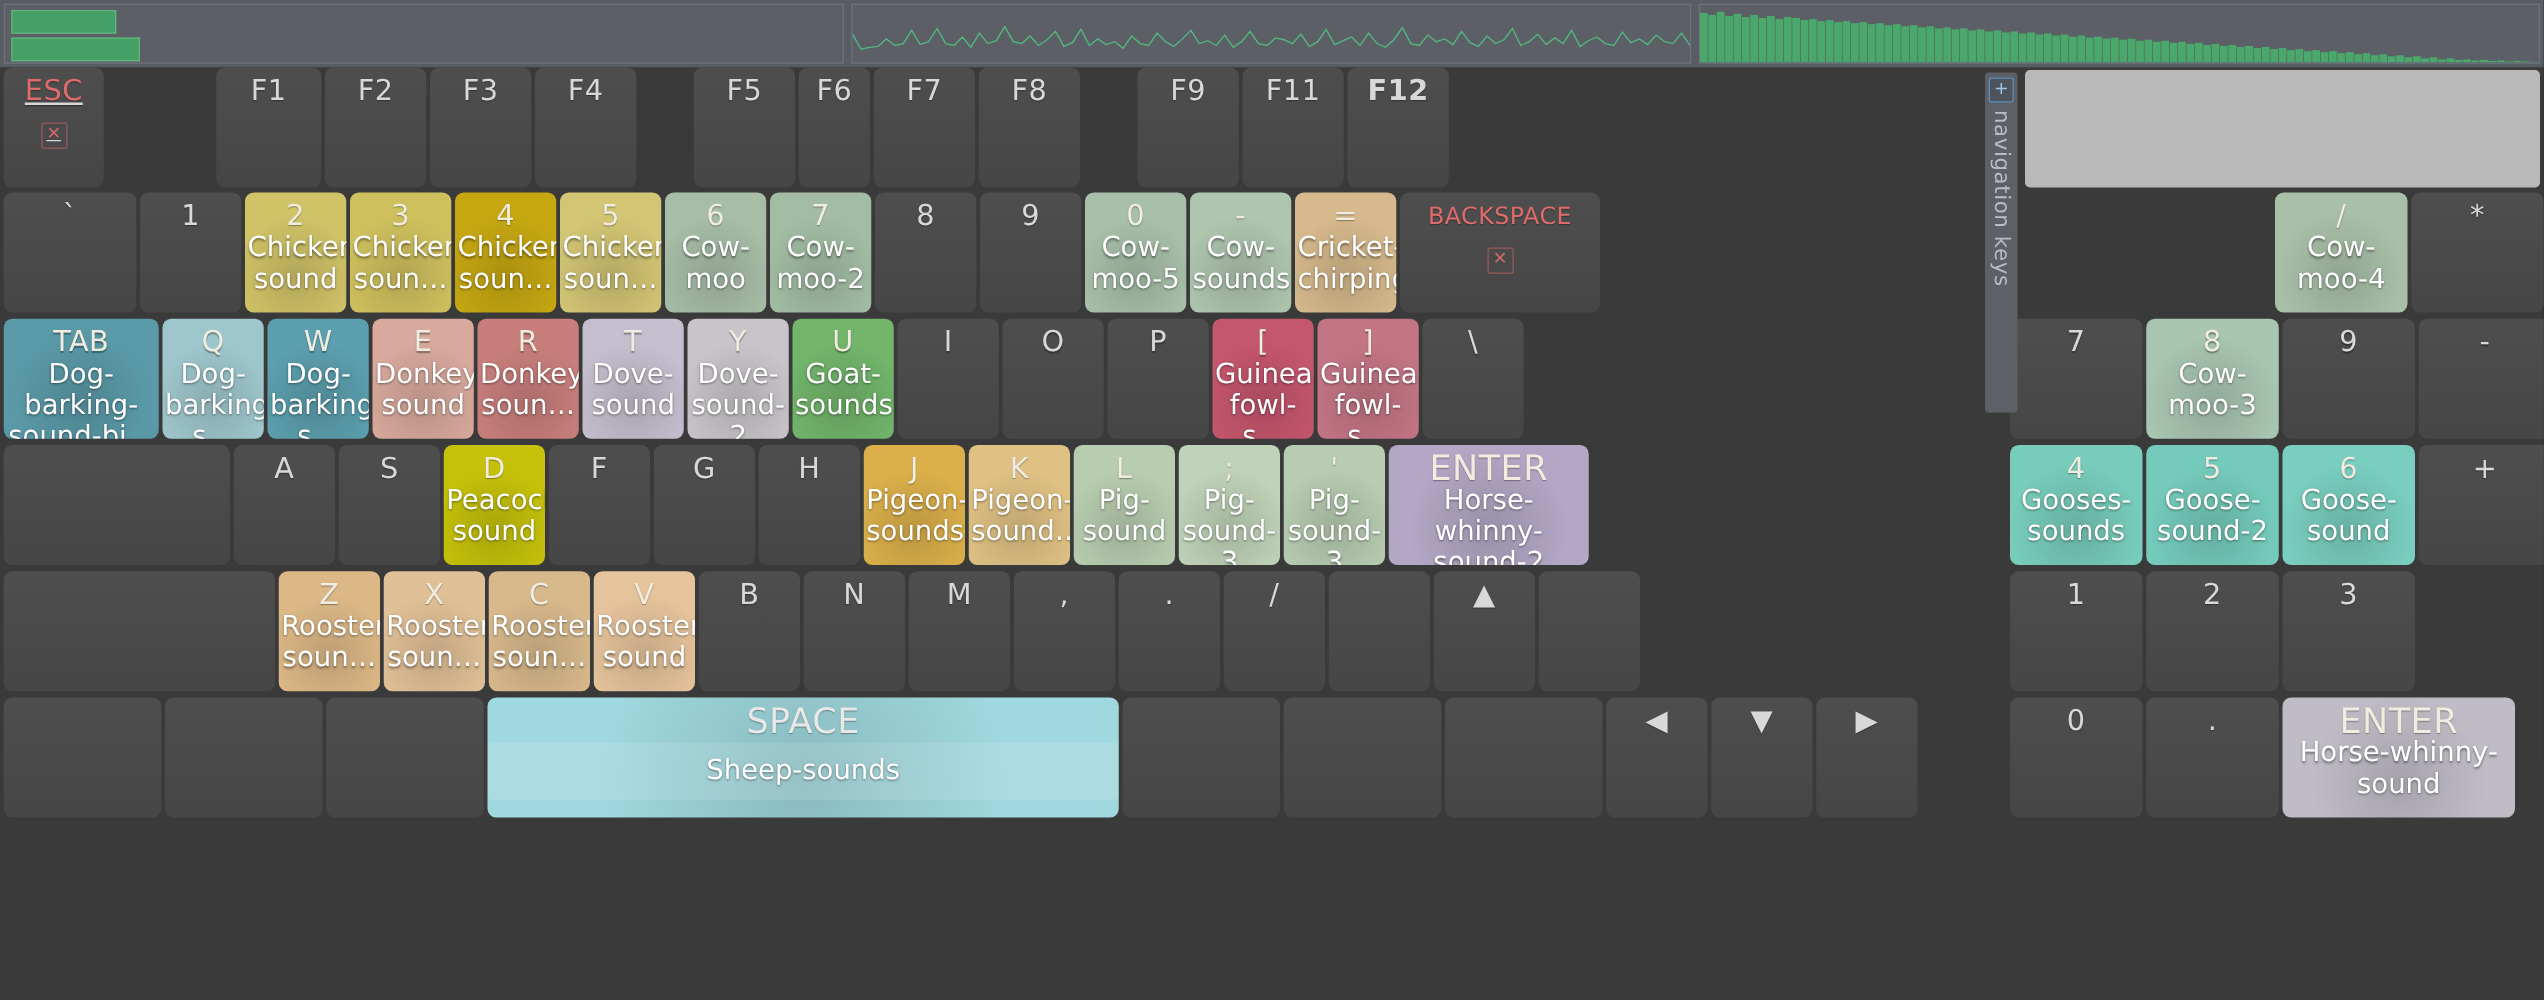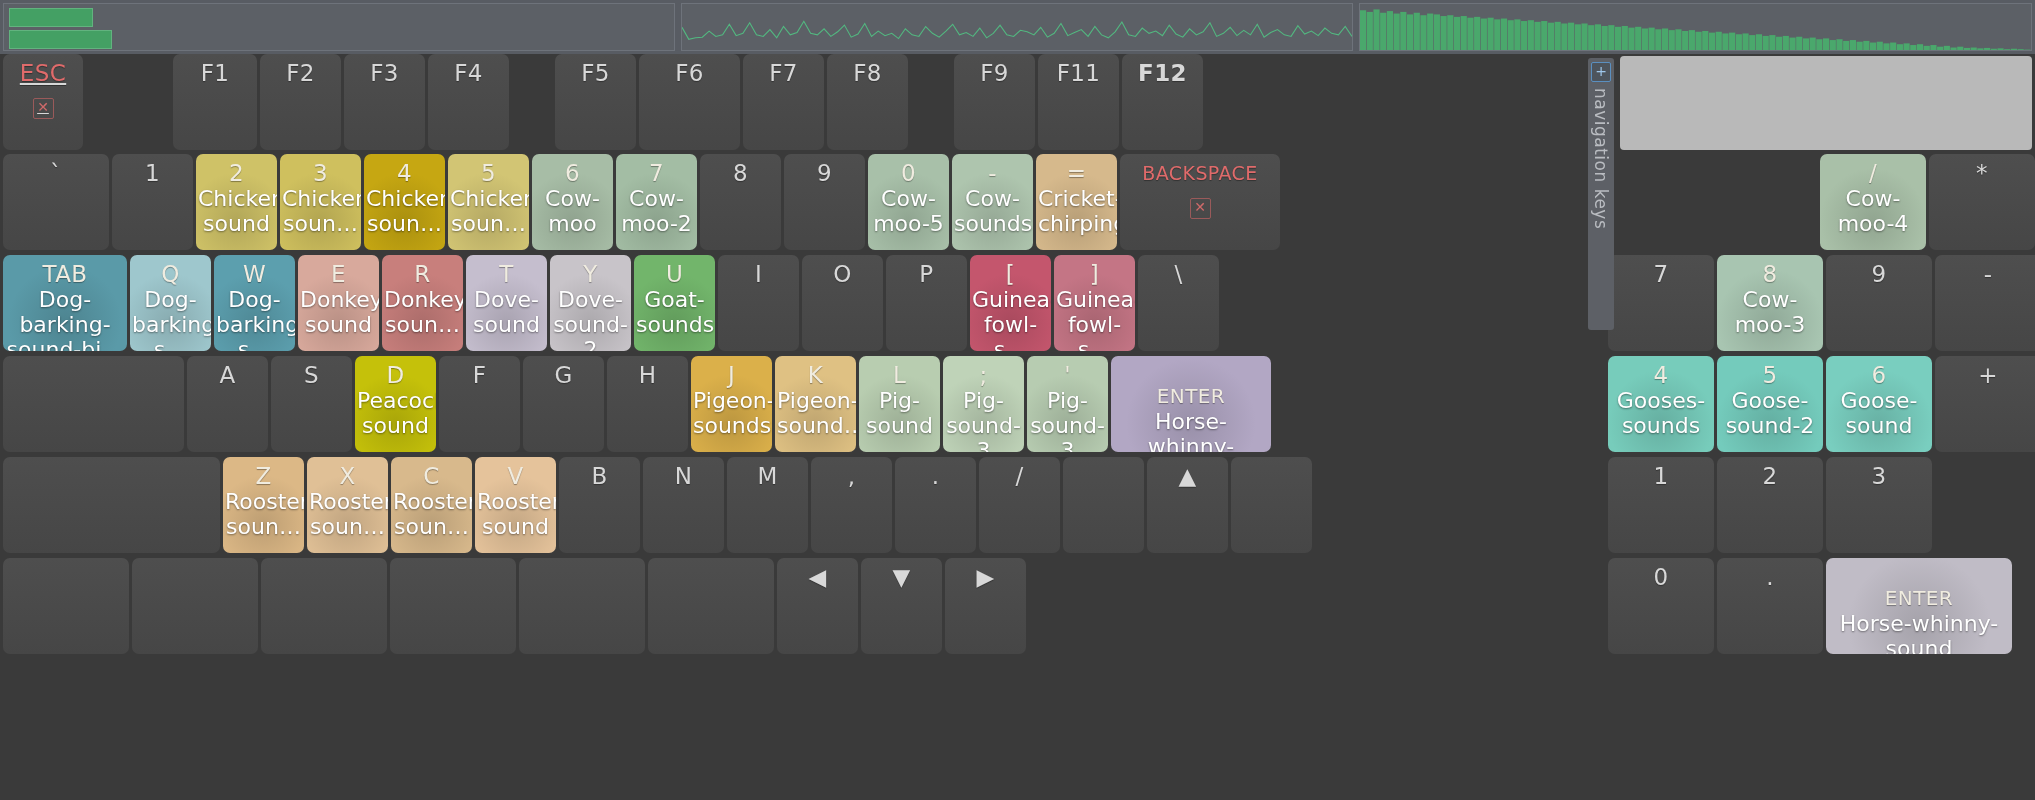--- a/index.html
+++ b/index.html
@@ -21,21 +21,21 @@
   
   .kb{position:absolute;left:0;top:54px;width:2035px;height:746px;background:#3a3a3a;}
   .row{position:absolute;left:0;display:flex;}
 
   .key{position:relative;box-sizing:border-box;border-radius:7px;background:#4a4a4a;
        color:#d8d8d8;display:flex;flex-direction:column;align-items:center;
        overflow:hidden;margin-right:3px;flex:none;}
   .key.spacer{background:transparent;border-radius:0;}
   .kmain{font-size:23px;line-height:26px;padding-top:6px;letter-spacing:.4px;
          white-space:nowrap;text-shadow:0 1px 1px rgba(0,0,0,.35);}
-  .kmain.small{font-size:20px;margin-top:21px;}
+  .kmain.small{font-size:28px;}
   .kmain.red{color:#e06b6b;}
   .kmain.redsm{color:#e06b6b;font-size:19px;}
   .ksub{font-size:22px;line-height:25px;color:#ffffff;text-align:center;
         padding:0 2px;width:100%;box-sizing:border-box;
         text-shadow:0 1px 2px rgba(0,0,0,.45);}
   .xmark{margin-top:12px;width:19px;height:19px;border:1px solid #9a5a5a;color:#d06a6a;
          font-size:14px;line-height:17px;text-align:center;border-radius:2px;}
 
   
   .navstrip{position:absolute;width:26px;background:#5d6066;border-radius:3px;
@@ -194,21 +194,21 @@
         <div class="key" style="width: 81px; height: 96px; background: linear-gradient(rgb(78, 78, 78) 0%, rgb(70, 70, 70) 100%);">
           <div class="kmain">F3</div>
         </div>
         <div class="key" style="width: 81px; height: 96px; background: linear-gradient(rgb(78, 78, 78) 0%, rgb(70, 70, 70) 100%);">
           <div class="kmain">F4</div>
         </div>
         <div class="key spacer" style="width: 40px; height: 100px;"></div>
         <div class="key" style="width: 81px; height: 96px; background: linear-gradient(rgb(78, 78, 78) 0%, rgb(70, 70, 70) 100%);">
           <div class="kmain">F5</div>
         </div>
-        <div class="key" style="width: 101px; height: 96px; background: linear-gradient(rgb(78, 78, 78) 0%, rgb(70, 70, 70) 100%);">
+        <div class="key" style="width: 57px; height: 96px; background: linear-gradient(rgb(78, 78, 78) 0%, rgb(70, 70, 70) 100%);">
           <div class="kmain">F6</div>
         </div>
         <div class="key" style="width: 81px; height: 96px; background: linear-gradient(rgb(78, 78, 78) 0%, rgb(70, 70, 70) 100%);">
           <div class="kmain">F7</div>
         </div>
         <div class="key" style="width: 81px; height: 96px; background: linear-gradient(rgb(78, 78, 78) 0%, rgb(70, 70, 70) 100%);">
           <div class="kmain">F8</div>
         </div>
         <div class="key spacer" style="width: 40px; height: 100px;"></div>
         <div class="key" style="width: 81px; height: 96px; background: linear-gradient(rgb(78, 78, 78) 0%, rgb(70, 70, 70) 100%);">
@@ -414,20 +414,24 @@
         <div class="key" style="width: 81px; height: 96px; background: linear-gradient(rgb(78, 78, 78) 0%, rgb(70, 70, 70) 100%);"></div>
         <div class="key" style="width: 81px; height: 96px; background: linear-gradient(rgb(78, 78, 78) 0%, rgb(70, 70, 70) 100%);">
           <div class="kmain">▲</div>
         </div>
         <div class="key" style="width: 81px; height: 96px; background: linear-gradient(rgb(78, 78, 78) 0%, rgb(70, 70, 70) 100%);"></div>
       </div>
     <div class="row" id="row-space" style="top: 504px; left: 3px;">
         <div class="key" style="width: 126px; height: 96px; background: linear-gradient(rgb(78, 78, 78) 0%, rgb(70, 70, 70) 100%);"></div>
         <div class="key" style="width: 126px; height: 96px; background: linear-gradient(rgb(78, 78, 78) 0%, rgb(70, 70, 70) 100%);"></div>
         <div class="key" style="width: 126px; height: 96px; background: linear-gradient(rgb(78, 78, 78) 0%, rgb(70, 70, 70) 100%);"></div>
+        <div class="key" style="width: 505px; height: 96px; background: radial-gradient(circle at 50% 70%, rgb(137, 186, 191) 0%, rgb(159, 216, 222) 62%, rgb(159, 216, 222) 100%);">
+          <div class="kmain small" style="color: rgb(232, 232, 232);">SPACE</div>
+          <div class="ksub" style="margin-top: 4px; background: rgba(255, 255, 255, 0.12); height: 46px; line-height: 46px; border-radius: 4px;">Sheep-sounds</div>
+        </div>
         <div class="key" style="width: 126px; height: 96px; background: linear-gradient(rgb(78, 78, 78) 0%, rgb(70, 70, 70) 100%);"></div>
         <div class="key" style="width: 126px; height: 96px; background: linear-gradient(rgb(78, 78, 78) 0%, rgb(70, 70, 70) 100%);"></div>
         <div class="key" style="width: 126px; height: 96px; background: linear-gradient(rgb(78, 78, 78) 0%, rgb(70, 70, 70) 100%);"></div>
         <div class="key" style="width: 81px; height: 96px; background: linear-gradient(rgb(78, 78, 78) 0%, rgb(70, 70, 70) 100%);">
           <div class="kmain">◀</div>
         </div>
         <div class="key" style="width: 81px; height: 96px; background: linear-gradient(rgb(78, 78, 78) 0%, rgb(70, 70, 70) 100%);">
           <div class="kmain">▼</div>
         </div>
         <div class="key" style="width: 81px; height: 96px; background: linear-gradient(rgb(78, 78, 78) 0%, rgb(70, 70, 70) 100%);">

